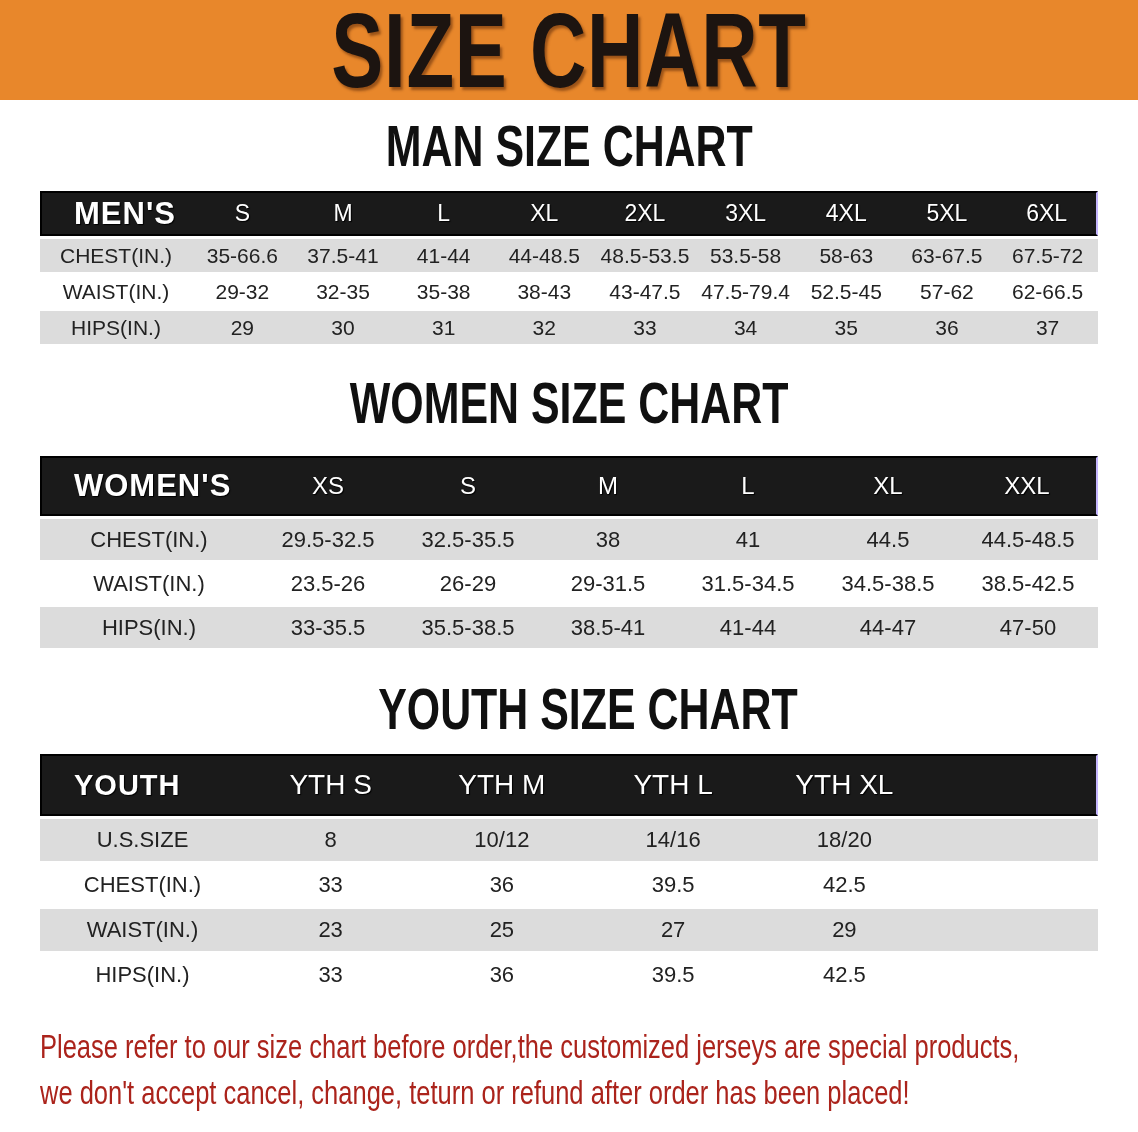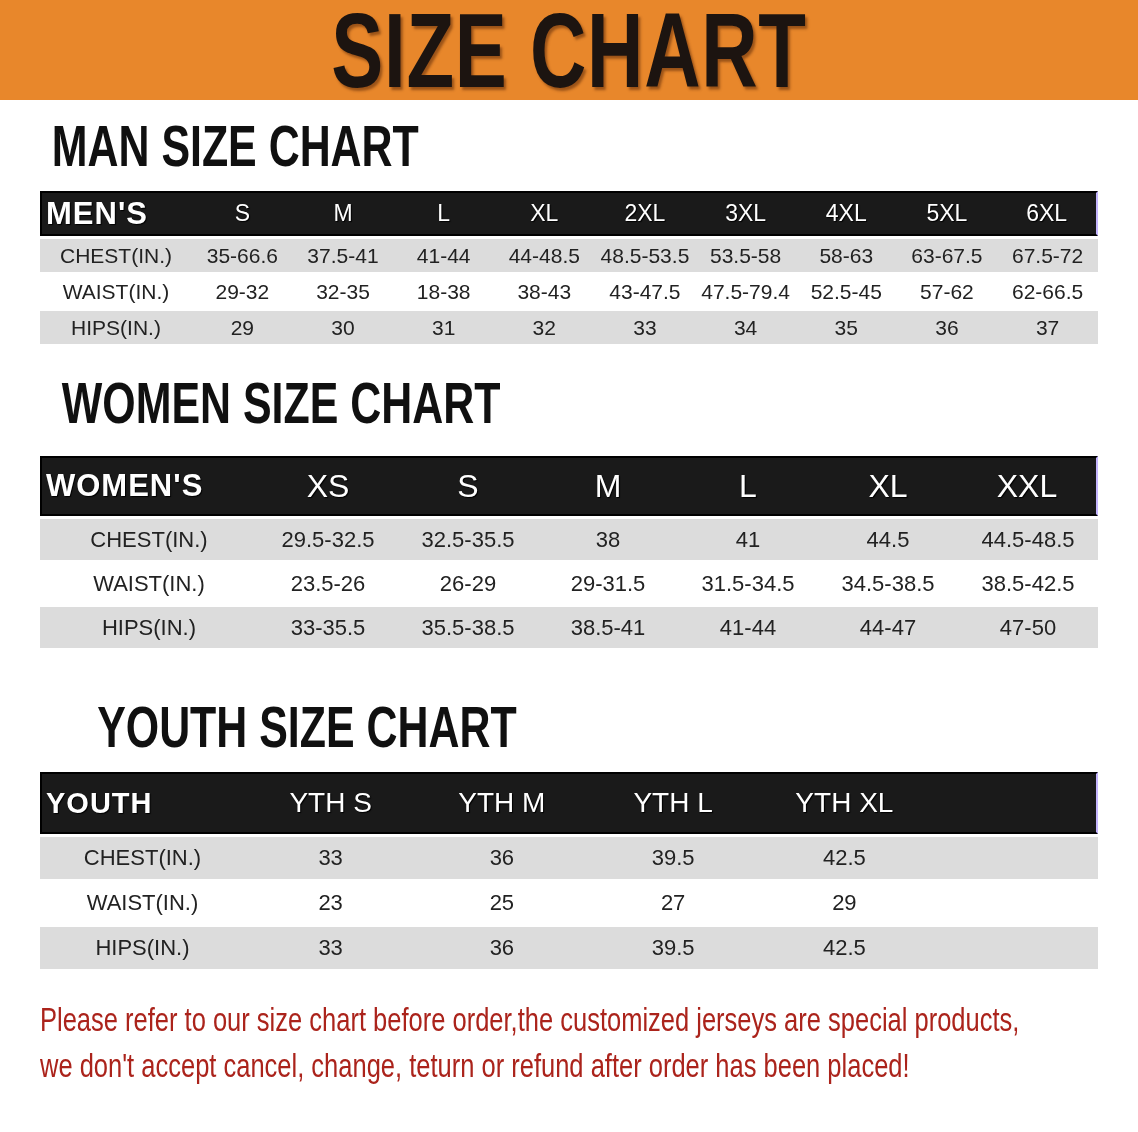--- a/index.html
+++ b/index.html
@@ -8,42 +8,42 @@
     --stripe:#DCDCDC;
     --ink:#222222;
     --warn:#AB231B;
   }
   *{margin:0;padding:0;box-sizing:border-box;}
   html,body{width:1138px;height:1132px;overflow:hidden;background:#fff;
     font-family:"Liberation Sans",sans-serif;}
   .banner{height:100px;background:var(--banner-bg);display:flex;align-items:center;justify-content:center;}
   .banner-title{display:inline-block;font-weight:bold;font-size:104px;line-height:100px;color:#1c1410;
     transform:scale(0.75,1.02);text-shadow:3px 3px 3px rgba(60,20,0,0.45);letter-spacing:1px;white-space:nowrap;}
-  .heading{}
+  .heading{text-align:center;}
   .heading .cond{display:inline-block;font-weight:bold;font-size:55px;line-height:56px;color:#101010;
     transform:scale(0.78,1.05);white-space:nowrap;}
   #man-heading{margin-top:18px;}
   #women-heading{margin-top:28px;}
-  #youth-heading{margin-top:48px;padding-left:38px;}
+  #youth-heading{margin-top:30px;padding-left:38px;}
   .size-table{border-collapse:separate;border-spacing:0 3px;table-layout:fixed;
     width:1058px;margin:0 auto;}
   #man-table{margin-top:14px;}
   #women-table{margin-top:22px;}
   #youth-table{margin-top:14px;}
   thead th{background:var(--bar-bg);color:#fff;font-weight:normal;text-align:center;vertical-align:middle;
     border-top:2px solid #000;border-bottom:2px solid #000;text-shadow:1px 1px 1px #000;}
-  thead th:first-child{font-weight:bold;text-align:left;padding-left:4px;border-left:2px solid #000;}
+  thead th:first-child{font-weight:bold;text-align:left;padding-left:32px;border-left:2px solid #000;}
   thead th:last-child{border-right:2px solid #c4b5fd;}
   tbody td{text-align:center;vertical-align:middle;color:var(--ink);}
   tbody tr:nth-child(odd) td{background:var(--stripe);}
   tbody tr:nth-child(even) td{background:#ffffff;}
   .men thead th{height:45px;font-size:23px;}
   .men thead th:first-child{width:152px;font-size:31px;letter-spacing:1px;}
   .men tbody td{height:33px;font-size:21px;}
-  .women thead th{height:60px;font-size:32px;}
+  .women thead th{height:60px;font-size:24px;}
   .women thead th:first-child{width:218px;font-size:31px;letter-spacing:1px;}
   .women tbody td{height:41px;font-size:22px;}
   .youth thead th{height:62px;font-size:28px;}
   .youth thead th:first-child{width:205px;font-size:29px;letter-spacing:1px;}
   .youth tbody td{height:42px;font-size:22px;}
   .youth .filler{width:168px;}
   .disclaimer{margin:24px 0 0 40px;color:var(--warn);}
   .disclaimer .dline{font-size:34px;line-height:46px;transform:scaleX(0.75);
     transform-origin:0 50%;white-space:nowrap;}
 </style>
@@ -82,21 +82,21 @@
         <td>48.5-53.5</td>
         <td>53.5-58</td>
         <td>58-63</td>
         <td>63-67.5</td>
         <td>67.5-72</td>
       </tr>
       <tr>
         <td>WAIST(IN.)</td>
         <td>29-32</td>
         <td>32-35</td>
-        <td>18-38</td>
+        <td>35-38</td>
         <td>38-43</td>
         <td>43-47.5</td>
         <td>47.5-79.4</td>
         <td>52.5-45</td>
         <td>57-62</td>
         <td>62-66.5</td>
       </tr>
       <tr>
         <td>HIPS(IN.)</td>
         <td>29</td>
@@ -167,20 +167,28 @@
         <th>YOUTH</th>
         <th>YTH S</th>
         <th>YTH M</th>
         <th>YTH L</th>
         <th>YTH XL</th>
         <th class="filler"></th>
       </tr>
     </thead>
     <tbody>
       <tr>
+        <td>U.S.SIZE</td>
+        <td>8</td>
+        <td>10/12</td>
+        <td>14/16</td>
+        <td>18/20</td>
+        <td class="filler"></td>
+      </tr>
+      <tr>
         <td>CHEST(IN.)</td>
         <td>33</td>
         <td>36</td>
         <td>39.5</td>
         <td>42.5</td>
         <td class="filler"></td>
       </tr>
       <tr>
         <td>WAIST(IN.)</td>
         <td>23</td>

